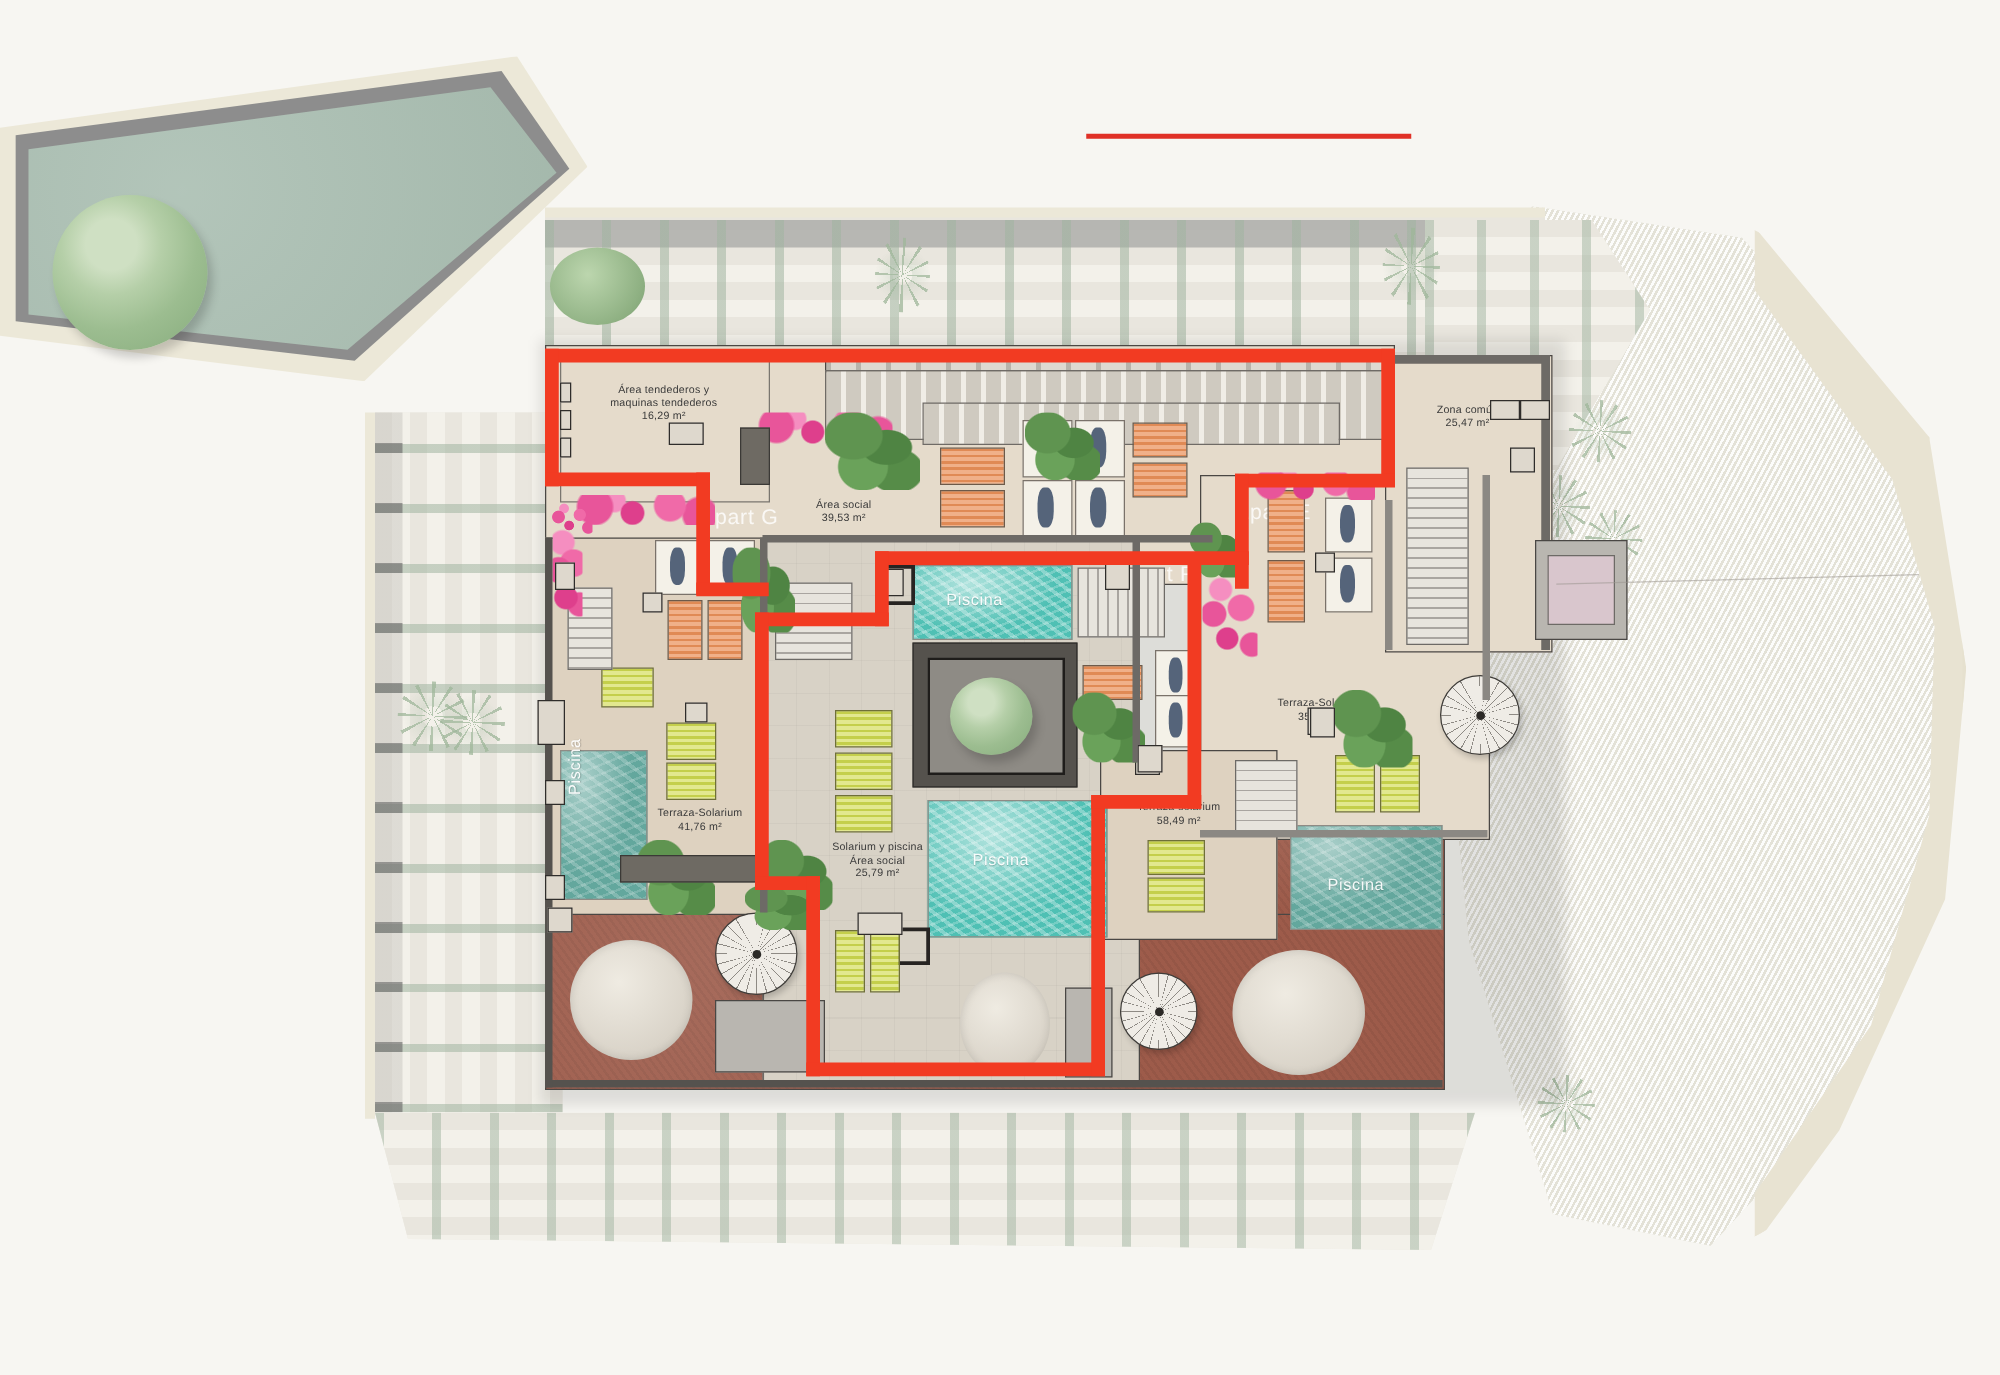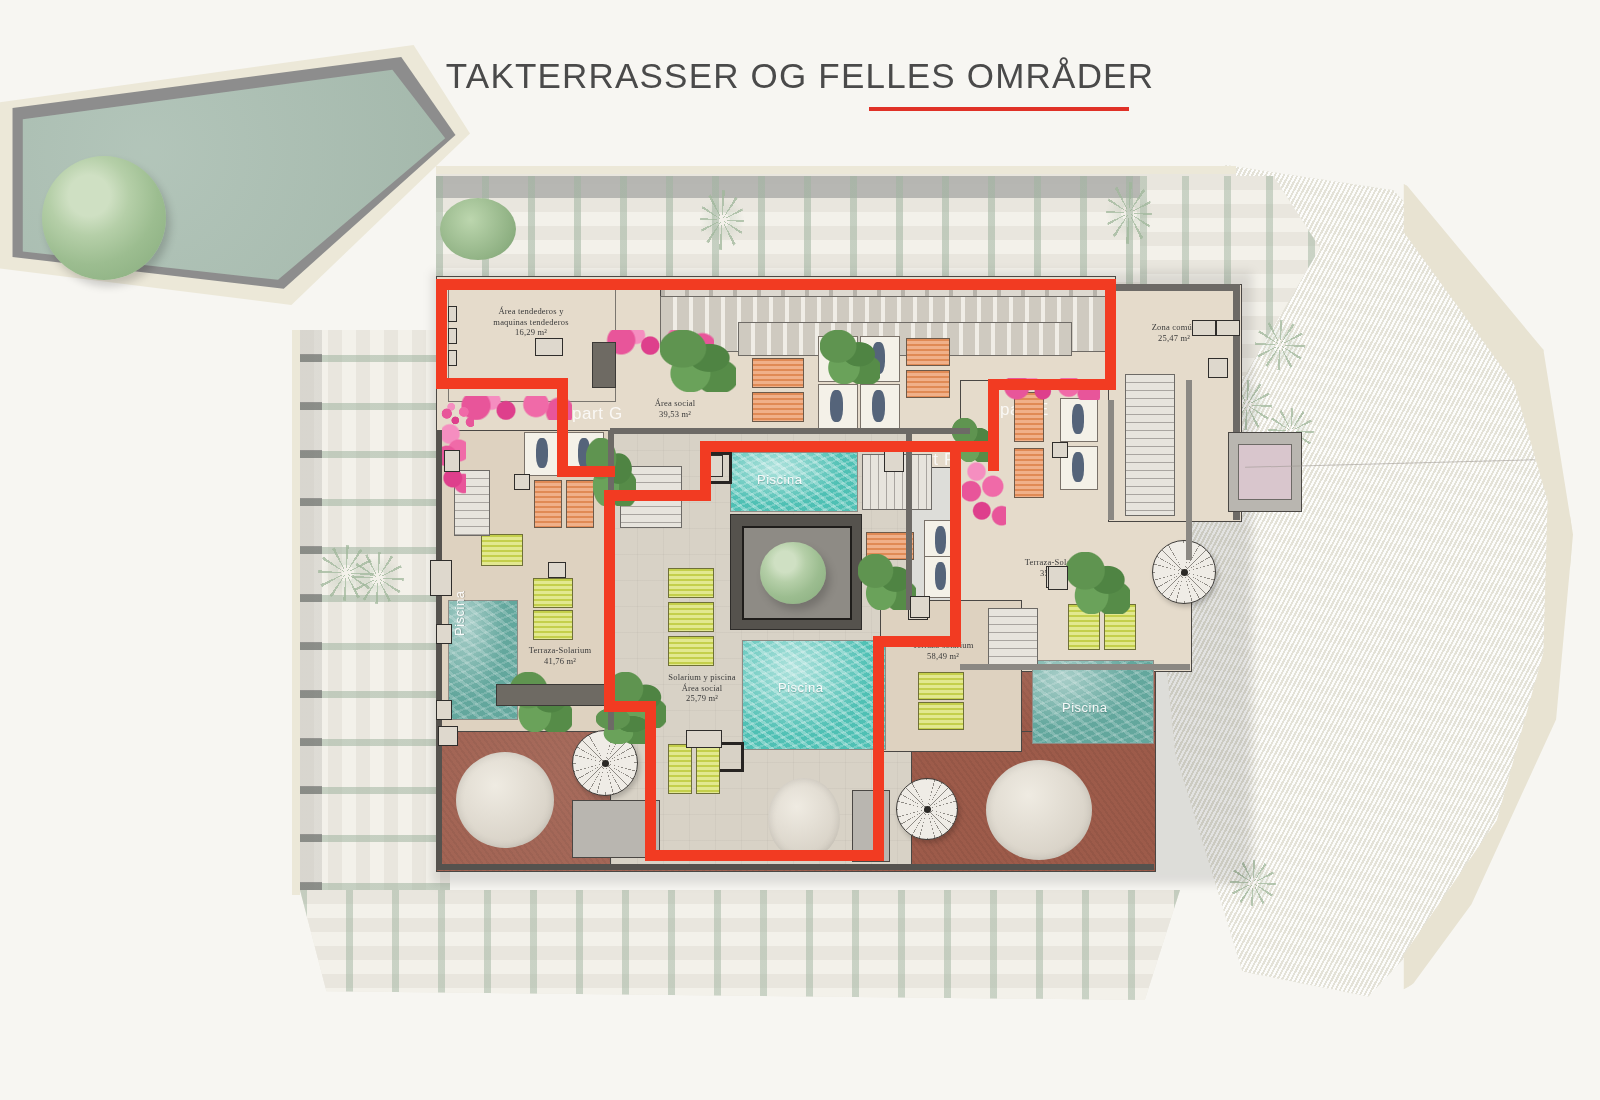--- a/index.html
+++ b/index.html
@@ -26,21 +26,21 @@
   .title-rule{
     position:absolute;left:869px;top:107px;width:260px;height:4px;
     background:#e03127;
   }
 
   
   .abs{position:absolute;}
   .lbl{
     position:absolute;font-size:8.5px;color:#3a3a3a;line-height:1.25;
     text-align:center;letter-spacing:.2px;white-space:nowrap;
-    font-family:Liberation Serif, serif;
+    font-family:Liberation Sans, sans-serif;
   }
   .wlbl{
     position:absolute;color:#ffffff;opacity:.82;font-size:17px;
     letter-spacing:.6px;white-space:nowrap;font-weight:400;
     font-family:"Liberation Sans", sans-serif;
   }
   .pool-lbl{
     position:absolute;color:#ffffff;opacity:.92;font-size:13px;
     letter-spacing:.5px;white-space:nowrap;text-shadow:0 1px 1px rgba(0,0,0,.25);
     font-family:"Liberation Sans", sans-serif;
@@ -255,23 +255,20 @@
   
   .redseg{position:absolute;background:#f23b22;}
   .pink-room{background:#d9c6cd;border:1px solid #6d6a66;}
   .thin-line{background:#9a968f;}
 </style>
 </head>
 <body>
 
 <div id="stage">
 
-  <div class="title-wrap">
-    <div class="title">TAKTERRASSER OG FELLES OMRÅDER</div>
-  </div>
   <div class="title-rule"></div>
 
   <div class="abs terrain-right" style="left:1150px;top:165px;width:420px;height:840px;
               clip-path:polygon(18% 0%, 58% 3%, 92% 22%, 100% 43%, 96% 64%, 78% 85%, 52% 99%, 22% 96%, 6% 70%, 0% 40%, 4% 14%);"></div>
   <div class="abs" style="left:1150px;top:165px;width:420px;height:840px;
               border-right:3px solid #e6e1cf;border-radius:0 60% 55% 0 / 0 40% 50% 0;
               clip-path:polygon(60% 2%, 93% 22%, 100% 44%, 96% 66%, 76% 88%, 60% 99%, 60% 94%, 82% 78%, 93% 58%, 94% 40%, 86% 26%, 60% 8%);
               background:#e8e3d2;"></div>
 
   <div class="abs lawn-border" style="left:0px;top:45px;width:470px;height:260px;

